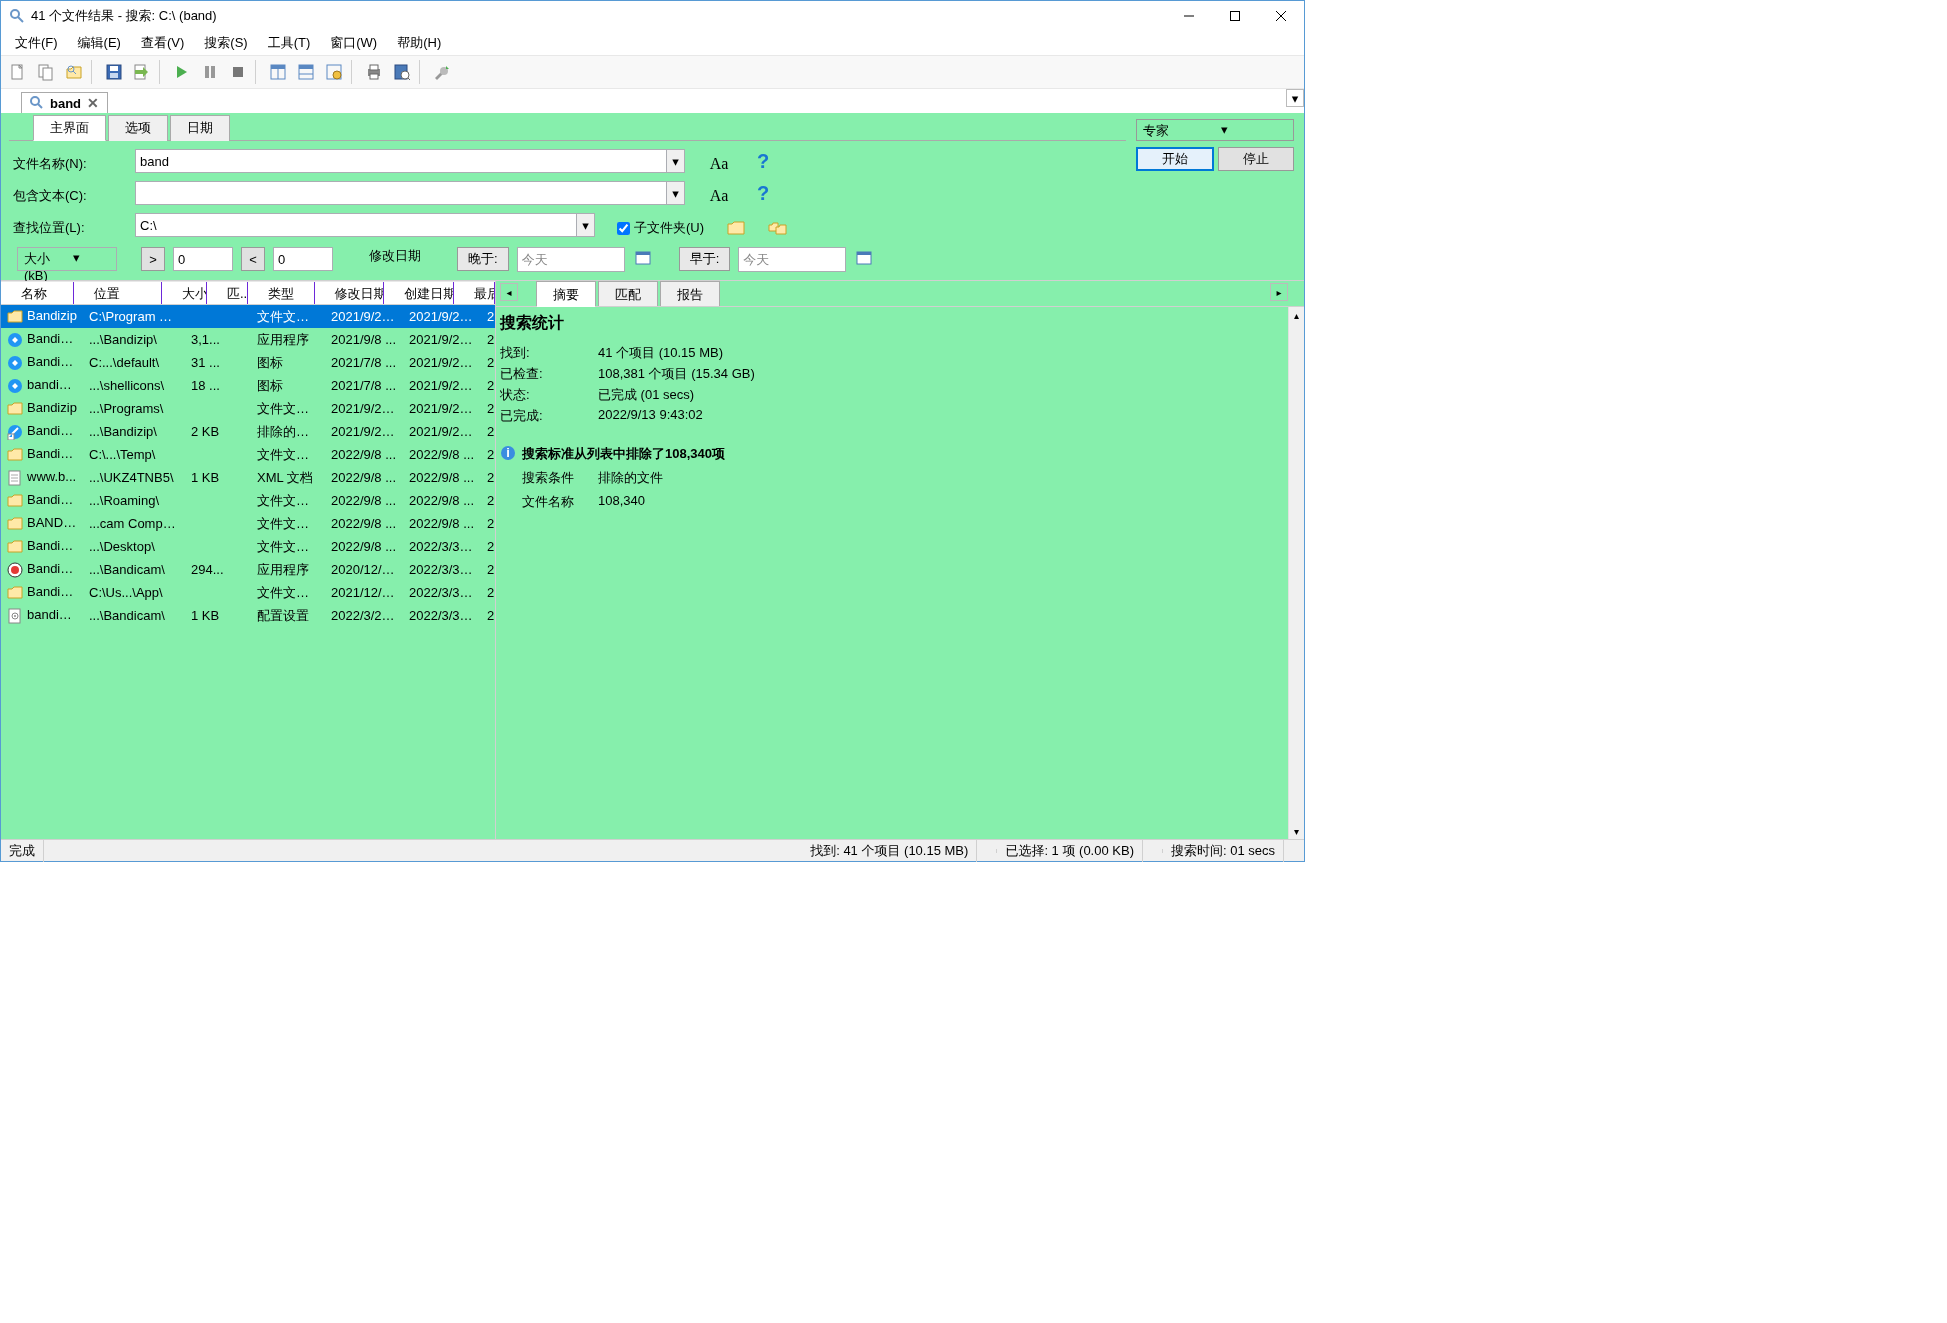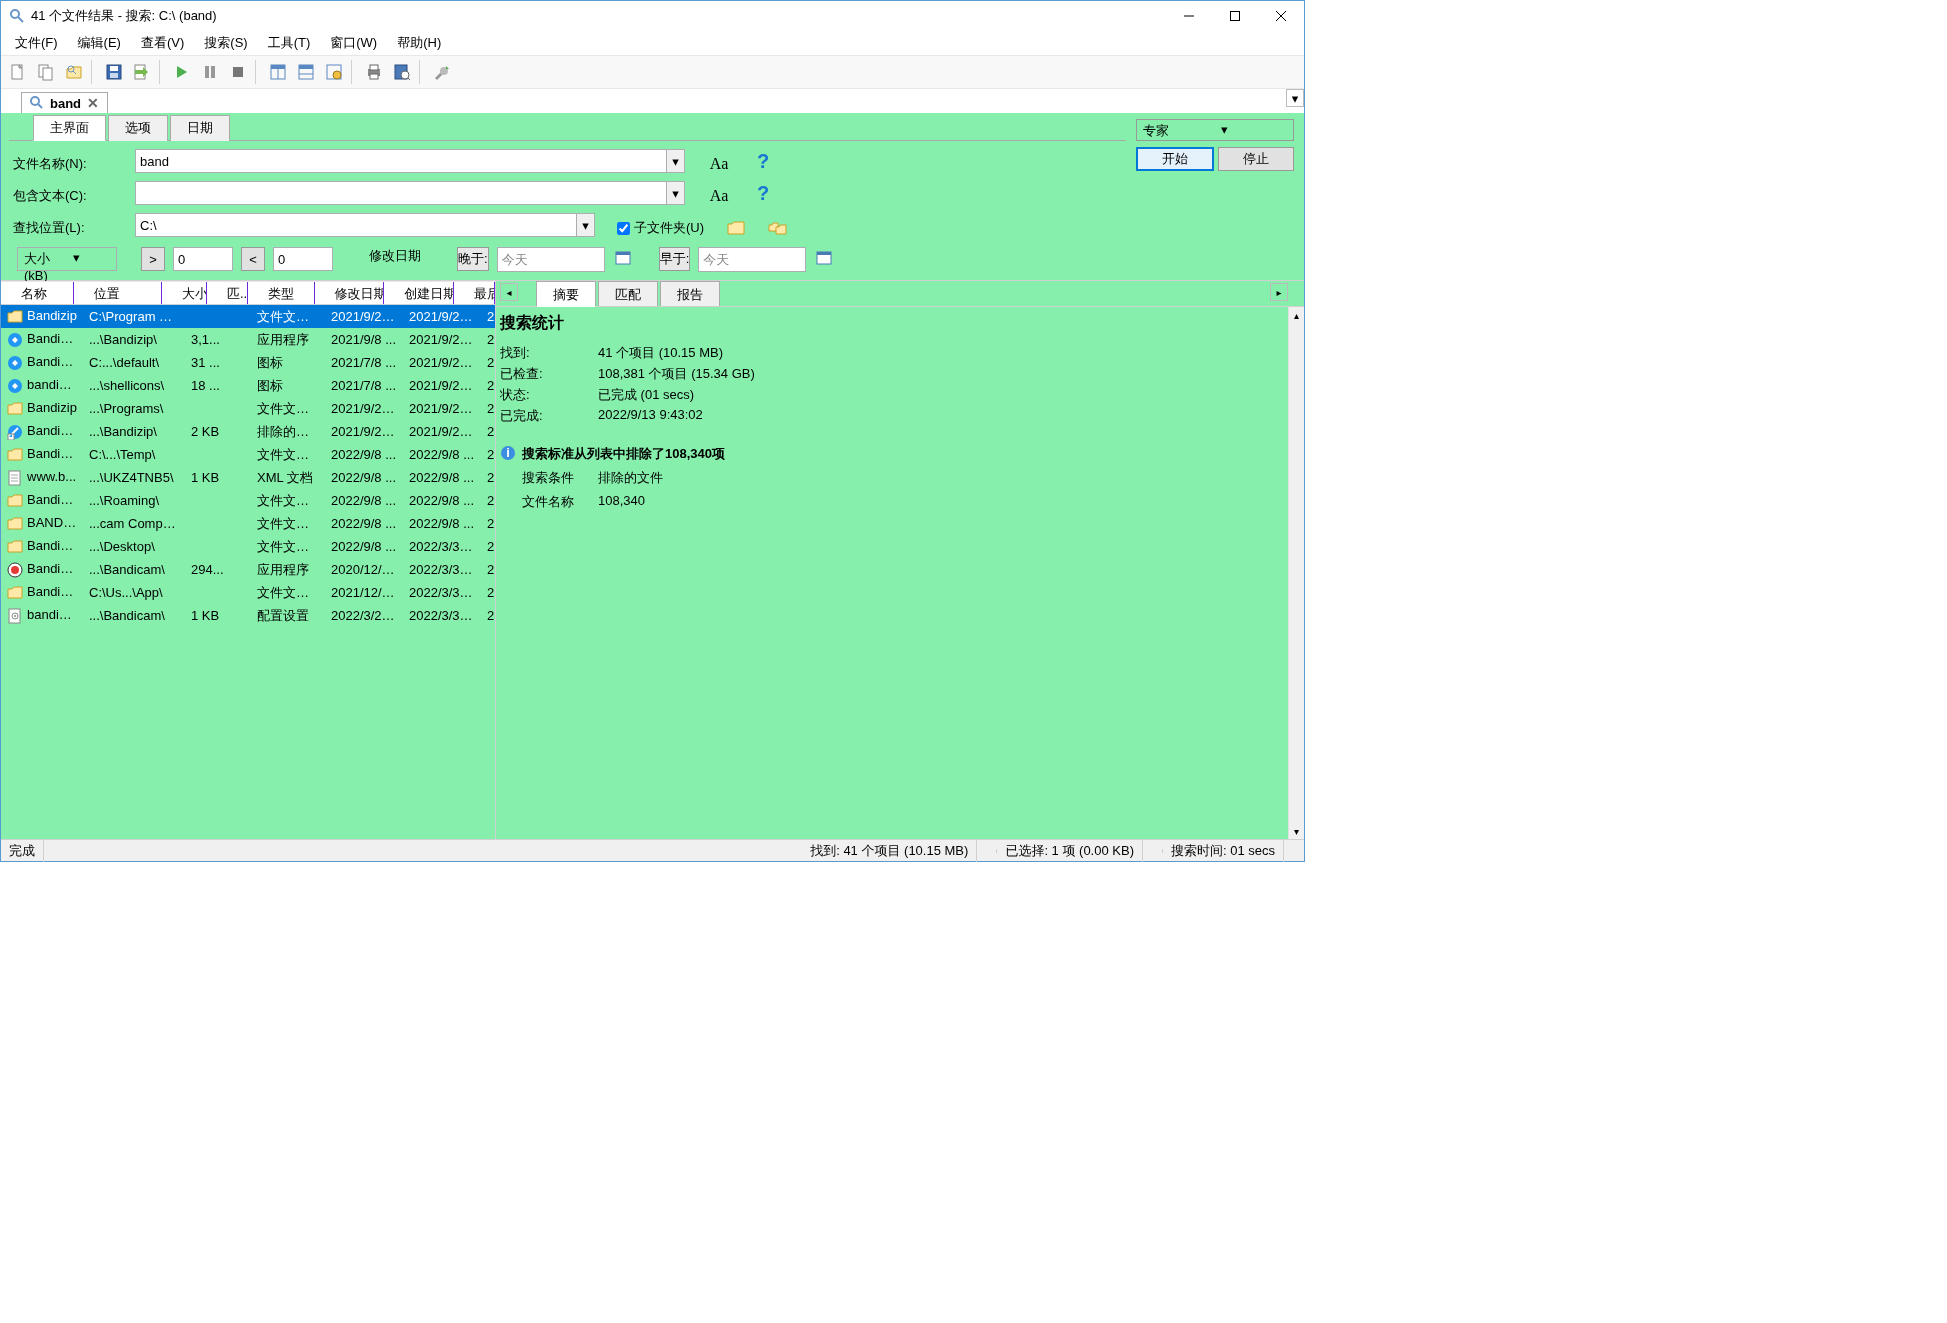--- a/index.html
+++ b/index.html
@@ -38,21 +38,21 @@
 .sp-right .combo2{display:flex;height:22px;border:1px solid #999;margin-bottom:6px}
 .sp-right .combo2 span{flex:1;padding:2px 6px}
 .sp-right .btns{display:flex;gap:4px}
 .sp-right button{flex:1;height:24px;border:1px solid #999;background:#e1e1e1}
 .sp-right button.primary{border:2px solid #0078d7;background:#e5f1fb}
 .sizerow{display:flex;align-items:flex-start;gap:8px;padding:2px 4px;flex-wrap:wrap}
 .sizerow .szcombo{display:flex;width:100px;height:24px;border:1px solid #abadb3}
 .sizerow .szcombo span{flex:1;padding:2px 6px}
 .sizerow .sqbtn{width:24px;height:24px;border:1px solid #999;background:#e1e1e1;display:flex;align-items:center;justify-content:center}
 .sizerow .numin{width:60px;height:24px;border:1px solid #abadb3;padding:0 4px}
-.sizerow .greybtn{height:24px;padding:0 0;border:1px solid #999;background:#e8e8e8;display:flex;align-items:center}
+.sizerow .greybtn{height:24px;padding:0 10px;border:1px solid #999;background:#e8e8e8;display:flex;align-items:center}
 .sizerow .datein{width:108px;height:25px;border:1px solid #abadb3;padding:0 4px;color:#888}
 .sizerow .cal{width:20px;height:20px;display:flex;align-items:center;justify-content:center}
 .splitpane{flex:1;display:flex;overflow:hidden}
 .leftpane{width:495px;display:flex;flex-direction:column;border-right:1px solid #d0d0d0;overflow:hidden}
 .listhead{display:flex;height:24px;background:#fff;border-top:1px solid #e8e8e8;border-bottom:1px solid #d0d0d0}
 .listhead .col{padding:3px 20px;border-right:1px solid #6d28d9;overflow:hidden;white-space:nowrap}
 .listbody{flex:1;overflow-y:auto;overflow-x:hidden}
 .row{display:flex;height:23px;align-items:center;white-space:nowrap}
 .row .c{padding:1px 6px;overflow:hidden;text-overflow:ellipsis}
 .row.sel{background:#0078d7;color:#fff}

